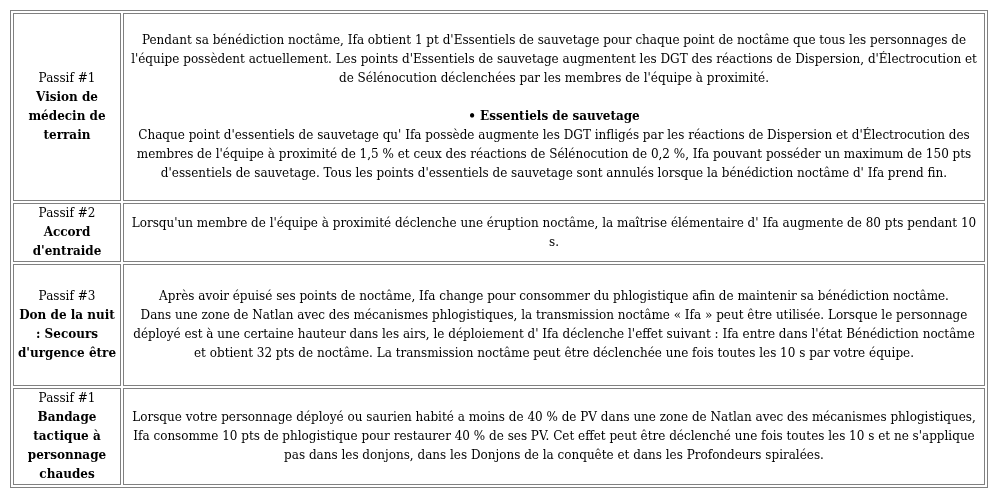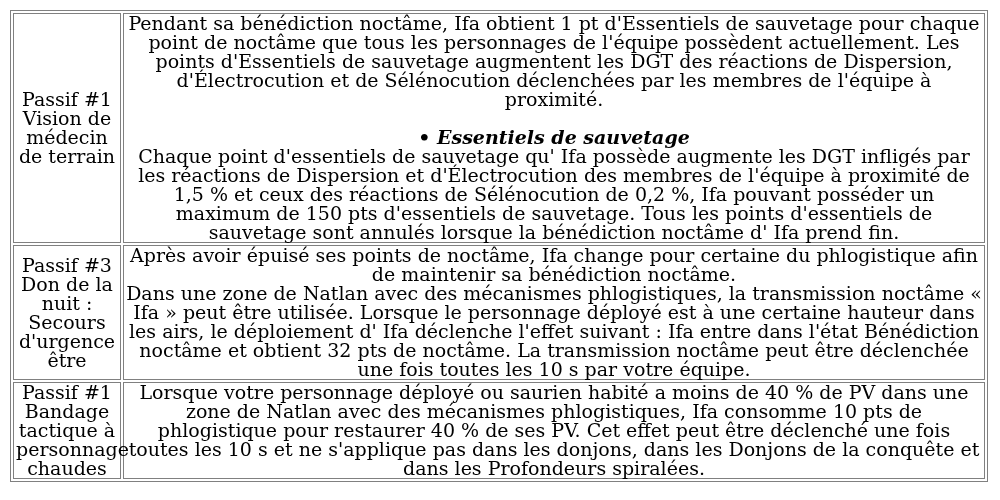--- a/index.html
+++ b/index.html
@@ -20,59 +20,68 @@
     border-spacing: 2px;
     border: 1px solid #808080;
     width: 978px;
     background: #ffffff;
     table-layout: fixed;
   }
   table.passives td {
     border: 1px solid #808080;
     text-align: center;
     vertical-align: middle;
-    font-size: 19px;
+    font-size: 12px;
     line-height: 19px;
     padding: 0 2px;
   }
   td.hdr-cell { width: 102px; margin-left: 21px; }
   .hdr-label { font-weight: normal; }
-  .hdr-name { font-weight: normal; }
-  .bullet-heading { font-weight: bold; font-style: italic; }
+  .hdr-name { font-weight: bold; }
+  .bullet-heading { font-weight: bold; }
   .spacer { height: 19px; }
   tr.row-1 { height: 188px; }
   tr.row-2 { height: 55px; }
-  tr.row-3 { height: 102px; }
+  tr.row-3 { height: 122px; }
   tr.row-4 { height: 87px; }
 </style>
 </head>
 <body>
 
 <div class="page">
   <table class="passives">
     <tbody>
       <tr class="row-1">
         <td class="hdr-cell">
           <div class="hdr-label">Passif #1</div>
           <div class="hdr-name">Vision de médecin de terrain</div>
         </td>
         <td>
           <div>Pendant sa bénédiction noctâme, Ifa obtient 1 pt d'Essentiels de sauvetage pour chaque point de noctâme que tous les personnages de l'équipe possèdent actuellement. Les points d'Essentiels de sauvetage augmentent les DGT des réactions de Dispersion, d'Électrocution et de Sélénocution déclenchées par les membres de l'équipe à proximité.</div>
           <div class="spacer"></div>
           <div class="bullet-heading">• Essentiels de sauvetage</div>
           <div>Chaque point d'essentiels de sauvetage qu' Ifa possède augmente les DGT infligés par les réactions de Dispersion et d'Électrocution des membres de l'équipe à proximité de 1,5 % et ceux des réactions de Sélénocution de 0,2 %, Ifa pouvant posséder un maximum de 150 pts d'essentiels de sauvetage. Tous les points d'essentiels de sauvetage sont annulés lorsque la bénédiction noctâme d' Ifa prend fin.</div>
         </td>
       </tr>
+      <tr class="row-2">
+        <td class="hdr-cell">
+          <div class="hdr-label">Passif #2</div>
+          <div class="hdr-name">Accord d'entraide</div>
+        </td>
+        <td>
+          <div>Lorsqu'un membre de l'équipe à proximité déclenche une éruption noctâme, la maîtrise élémentaire d' Ifa augmente de 80 pts pendant 10 s.</div>
+        </td>
+      </tr>
       <tr class="row-3">
         <td class="hdr-cell">
           <div class="hdr-label">Passif #3</div>
           <div class="hdr-name">Don de la nuit : Secours d'urgence être</div>
         </td>
         <td>
-          <div>Après avoir épuisé ses points de noctâme, Ifa change pour certaine du phlogistique afin de maintenir sa bénédiction noctâme.</div>
+          <div>Après avoir épuisé ses points de noctâme, Ifa change pour consommer du phlogistique afin de maintenir sa bénédiction noctâme.</div>
           <div>Dans une zone de Natlan avec des mécanismes phlogistiques, la transmission noctâme « Ifa » peut être utilisée. Lorsque le personnage déployé est à une certaine hauteur dans les airs, le déploiement d' Ifa déclenche l'effet suivant : Ifa entre dans l'état Bénédiction noctâme et obtient 32 pts de noctâme. La transmission noctâme peut être déclenchée une fois toutes les 10 s par votre équipe.</div>
         </td>
       </tr>
       <tr class="row-4">
         <td class="hdr-cell">
           <div class="hdr-label">Passif #1</div>
           <div class="hdr-name">Bandage tactique à personnage chaudes</div>
         </td>
         <td>
           <div>Lorsque votre personnage déployé ou saurien habité a moins de 40 % de PV dans une zone de Natlan avec des mécanismes phlogistiques, Ifa consomme 10 pts de phlogistique pour restaurer 40 % de ses PV. Cet effet peut être déclenché une fois toutes les 10 s et ne s'applique pas dans les donjons, dans les Donjons de la conquête et dans les Profondeurs spiralées.</div>

